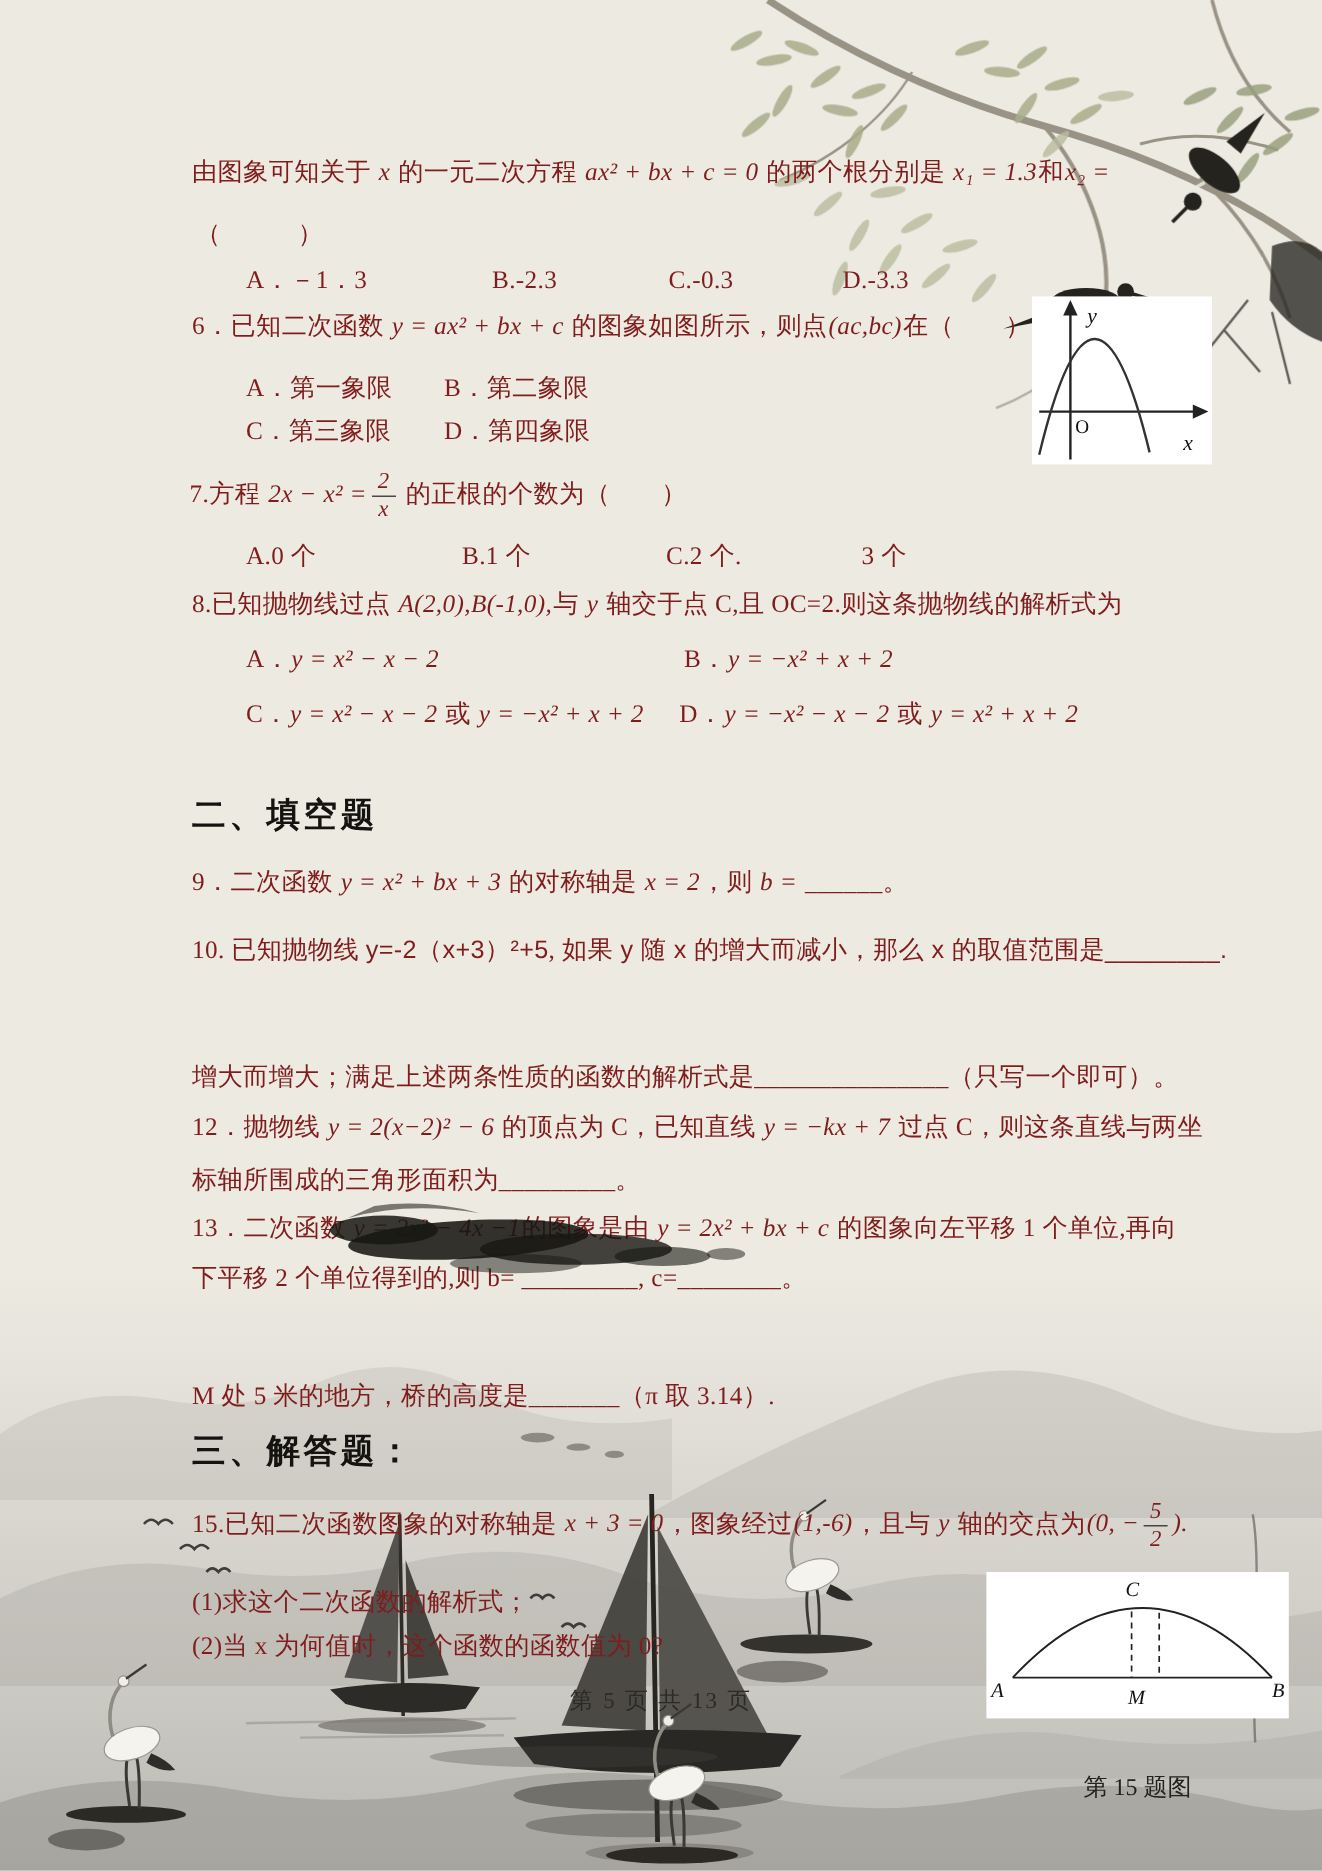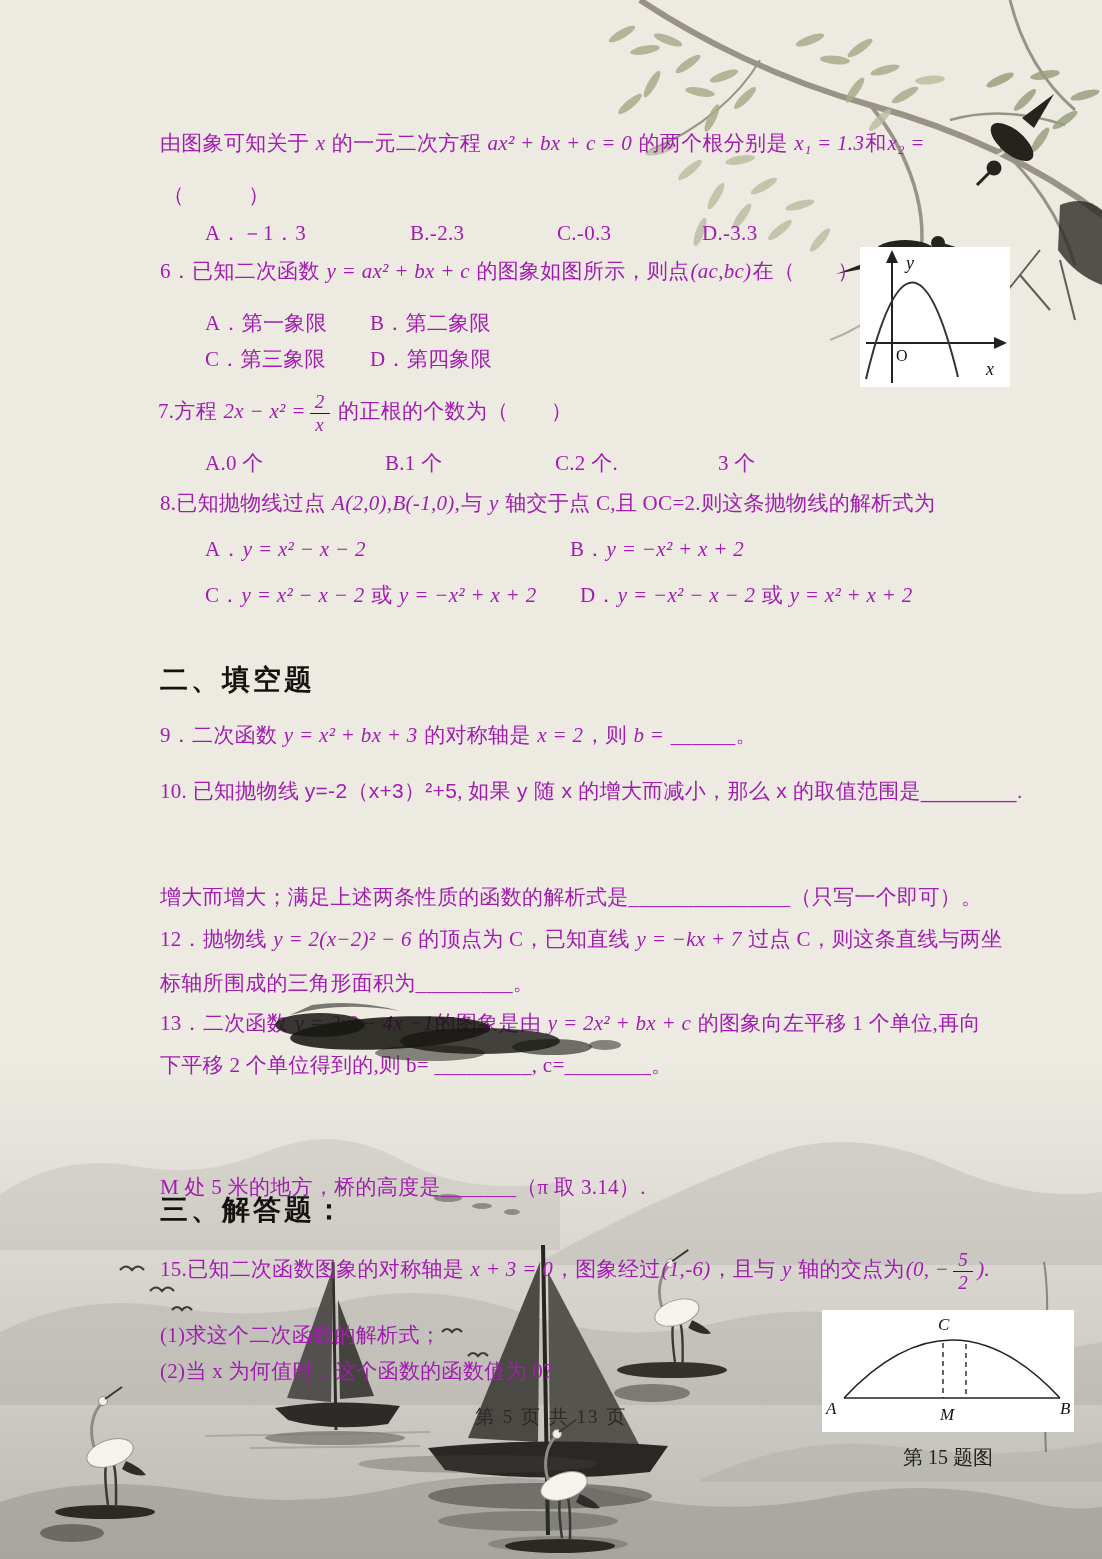--- a/index.html
+++ b/index.html
@@ -3,21 +3,21 @@
 <meta charset="utf-8">
 <style>
   html,body{margin:0;padding:0;}
   body{background:#e9e6dd;}
   #page{position:relative;width:1102px;height:1559px;overflow:hidden;background:#edeae2;
         font-family:"Liberation Serif","DejaVu Serif",serif;}
   #deco,#blot{position:absolute;left:0;top:0;pointer-events:none;}
   #deco{z-index:0;}
   .content{position:absolute;left:0;top:0;width:100%;height:100%;z-index:2;}
   #blot{z-index:3;}
-  .line{position:absolute;font-size:21px;color:#a21caf;white-space:nowrap;letter-spacing:.3px;line-height:1.25;}
+  .line{position:absolute;font-size:21px;color:#7f1d1d;white-space:nowrap;letter-spacing:.3px;line-height:1.25;}
   .ct{font-family:"Liberation Serif","DejaVu Serif",serif;}
   .mt{font-family:"Liberation Serif","DejaVu Serif",serif;font-style:italic;padding:0 1px;}
   .st{font-family:"Liberation Sans","DejaVu Sans",sans-serif;}
   .frac{display:inline-block;text-align:center;vertical-align:middle;line-height:1.05;
         font-family:"Liberation Serif","DejaVu Serif",serif;font-style:italic;font-size:19px;margin:0 3px;}
   .frac .num{display:block;border-bottom:1.5px solid #222;padding:0 5px 1px;}
   .frac .den{display:block;padding-top:1px;}
   .section-title{font-size:28px;font-weight:bold;letter-spacing:3px;color:#141310;}
   .figbox{position:absolute;background:#ffffff;z-index:2;}
   .figcap{position:absolute;font-size:20px;color:#23221e;text-align:center;z-index:2;
@@ -220,32 +220,32 @@
     <div class="line" style="left:158px;top:392px"><span class="ct">7.方程 </span><span class="mt">2x − x² =</span><span class="frac"><span class="num">2</span><span class="den">x</span></span><span class="ct"> 的正根的个数为（　　）</span></div>
     <div class="line ct" style="left:205px;top:450px">A.0 个</div>
     <div class="line ct" style="left:385px;top:450px">B.1 个</div>
     <div class="line ct" style="left:555px;top:450px">C.2 个.</div>
     <div class="line ct" style="left:718px;top:450px">3 个</div>
 
     <div class="line" style="left:160px;top:490px"><span class="ct">8.已知抛物线过点 </span><span class="mt">A(2,0),B(-1,0),</span><span class="ct">与 </span><span class="mt">y</span><span class="ct"> 轴交于点 C,且 OC=2.则这条抛物线的解析式为</span></div>
     <div class="line" style="left:205px;top:536px"><span class="ct">A．</span><span class="mt">y = x² − x − 2</span></div>
     <div class="line" style="left:570px;top:536px"><span class="ct">B．</span><span class="mt">y = −x² + x + 2</span></div>
     <div class="line" style="left:205px;top:582px"><span class="ct">C．</span><span class="mt">y = x² − x − 2</span><span class="ct"> 或 </span><span class="mt">y = −x² + x + 2</span></div>
-    <div class="line" style="left:580px;top:582px"><span class="ct">D．</span><span class="mt">y = −x² − x − 2</span><span class="ct"> 或 </span><span class="mt">y = x² + x + 2</span></div>
+    <div class="line" style="left:566px;top:582px"><span class="ct">D．</span><span class="mt">y = −x² − x − 2</span><span class="ct"> 或 </span><span class="mt">y = x² + x + 2</span></div>
 
     <div class="line ct section-title" style="left:160px;top:662px">二、填空题</div>
 
     <div class="line" style="left:160px;top:722px"><span class="ct">9．二次函数 </span><span class="mt">y = x² + bx + 3</span><span class="ct"> 的对称轴是 </span><span class="mt">x = 2</span><span class="ct">，则 </span><span class="mt">b =</span><span class="ct"> ______。</span></div>
     <div class="line" style="left:160px;top:778px"><span class="ct">10. 已知抛物线 </span><span class="st">y=-2（x+3）²+5</span><span class="ct">, </span><span class="st">如果 y 随 x 的增大而减小，那么 x 的取值范围是________.</span></div>
     <div class="line" style="left:160px;top:884px"><span class="ct">增大而增大；满足上述两条性质的函数的解析式是_______________（只写一个即可）。</span></div>
     <div class="line" style="left:160px;top:926px"><span class="ct">12．抛物线 </span><span class="mt">y = 2(x−2)² − 6</span><span class="ct"> 的顶点为 C，已知直线 </span><span class="mt">y = −kx + 7</span><span class="ct"> 过点 C，则这条直线与两坐</span></div>
     <div class="line" style="left:160px;top:970px"><span class="ct">标轴所围成的三角形面积为_________。</span></div>
     <div class="line" style="left:160px;top:1010px"><span class="ct">13．二次函数 </span><span class="mt">y = 2x² − 4x −1</span><span class="ct">的图象是由 </span><span class="mt">y = 2x² + bx + c</span><span class="ct"> 的图象向左平移 1 个单位,再向</span></div>
     <div class="line" style="left:160px;top:1052px"><span class="ct">下平移 2 个单位得到的,则 b= _________, c=________。</span></div>
-    <div class="line" style="left:160px;top:1174px"><span class="ct">M 处 5 米的地方，桥的高度是_______（π 取 3.14）.</span></div>
+    <div class="line" style="left:160px;top:1150px"><span class="ct">M 处 5 米的地方，桥的高度是_______（π 取 3.14）.</span></div>
 
     <div class="line ct section-title" style="left:160px;top:1192px">三、解答题：</div>
 
     <div class="line" style="left:160px;top:1250px"><span class="ct">15.已知二次函数图象的对称轴是 </span><span class="mt">x + 3 = 0</span><span class="ct">，图象经过</span><span class="mt">(1,-6)</span><span class="ct">，且与 </span><span class="mt">y</span><span class="ct"> 轴的交点为</span><span class="mt">(0, −</span><span class="frac"><span class="num">5</span><span class="den">2</span></span><span class="mt">).</span></div>
     <div class="line" style="left:160px;top:1322px"><span class="ct">(1)求这个二次函数的解析式；</span></div>
     <div class="line" style="left:160px;top:1358px"><span class="ct">(2)当 x 为何值时，这个函数的函数值为 0?</span></div>
 
     <div class="footer" style="top:1404px">第 5 页 共 13 页</div>
 
     <div class="figbox" style="left:860px;top:247px;width:150px;height:140px">
@@ -266,21 +266,21 @@
         <line x1="22" y1="88" x2="238" y2="88" stroke="#222" stroke-width="1.6"></line>
         <path d="M22,88 Q130,-28 238,88" stroke="#222" stroke-width="1.6" fill="none"></path>
         <line x1="121" y1="33" x2="121" y2="88" stroke="#222" stroke-width="1.4" stroke-dasharray="5,4"></line>
         <line x1="144" y1="34" x2="144" y2="88" stroke="#222" stroke-width="1.4" stroke-dasharray="5,4"></line>
         <text x="116" y="20" font-size="17" font-style="italic" font-family="Liberation Serif, serif" fill="#111">C</text>
         <text x="4" y="104" font-size="17" font-style="italic" font-family="Liberation Serif, serif" fill="#111">A</text>
         <text x="118" y="110" font-size="17" font-style="italic" font-family="Liberation Serif, serif" fill="#111">M</text>
         <text x="238" y="104" font-size="17" font-style="italic" font-family="Liberation Serif, serif" fill="#111">B</text>
       </svg>
     </div>
-    <div class="figcap" style="left:822px;top:1444px;width:252px">第 15 题图</div>
+    <div class="figcap" style="left:822px;top:1476px;width:252px">第 15 题图</div>
 
   </div>
 
   <svg id="blot" style="left:270px;top:995px" width="380" height="80" viewBox="0 0 380 80">
     <g fill="#181712">
       <ellipse cx="120" cy="38" rx="100" ry="16" opacity="0.88" transform="rotate(-3 120 38)"></ellipse>
       <ellipse cx="210" cy="46" rx="80" ry="13" opacity="0.8"></ellipse>
       <ellipse cx="50" cy="30" rx="45" ry="12" opacity="0.85"></ellipse>
       <ellipse cx="282" cy="52" rx="40" ry="8" opacity="0.6"></ellipse>
       <ellipse cx="335" cy="50" rx="16" ry="5" opacity="0.5"></ellipse>

